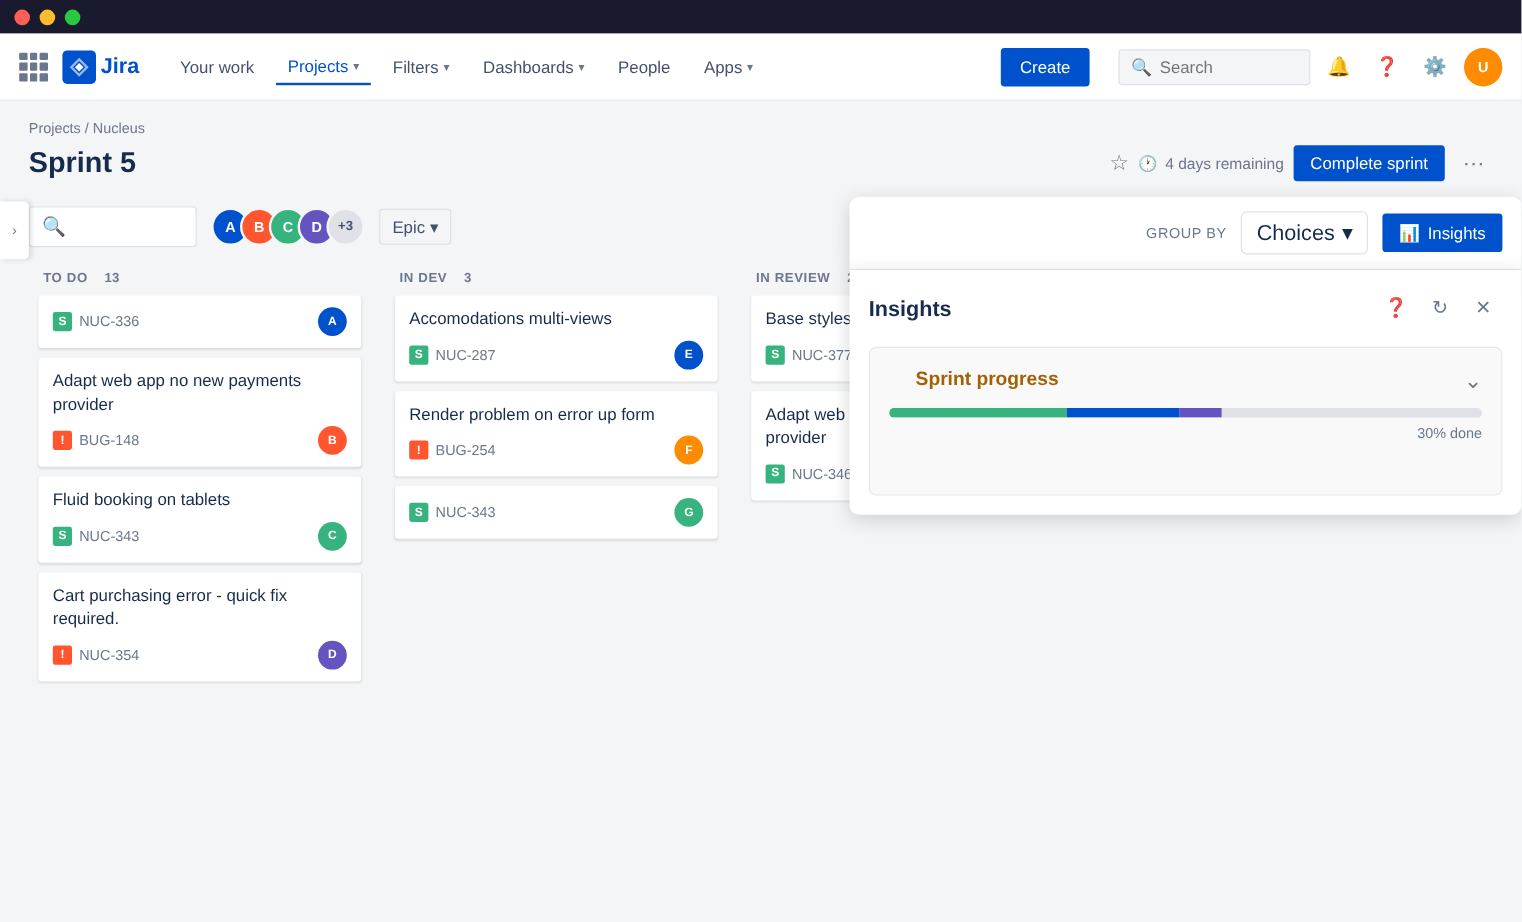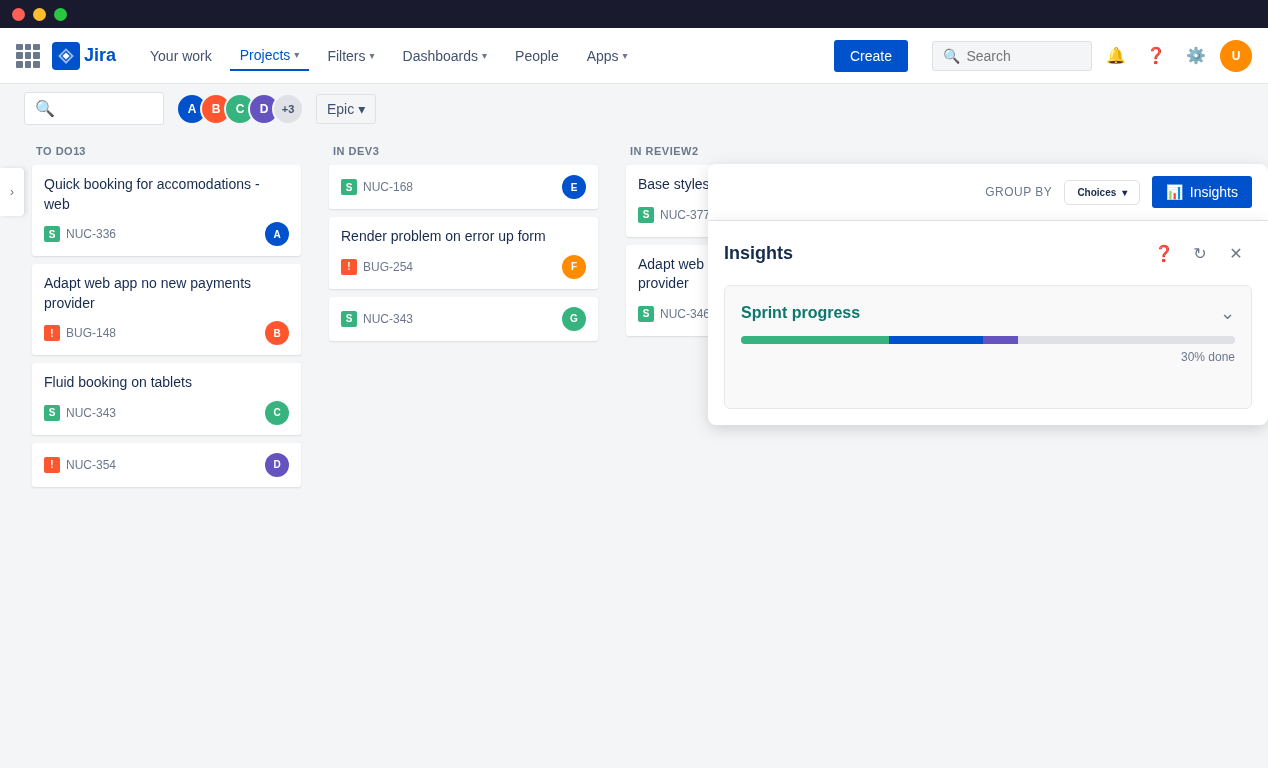--- a/index.html
+++ b/index.html
@@ -233,21 +233,21 @@
     }
     .column {
       width: 285px;
       min-width: 285px;
       background: #f4f5f7;
       border-radius: 3px;
       display: flex;
       flex-direction: column;
     }
     .column-header {
-      display: flex; align-items: flex-end; gap: 0;
+      display: flex; align-items: flex-end; gap: 14px;
       padding: 12px 12px 8px;
     }
     .column-title {
       font-size: 11px;
       font-weight: 700;
       color: #6b778c;
       text-transform: uppercase;
       letter-spacing: 0.5px;
     }
     .column-count {
@@ -321,22 +321,22 @@
       font-weight: 500;
       text-transform: uppercase;
       letter-spacing: 0.5px;
     }
     .choices-btn {
       display: flex; align-items: center; gap: 6px;
       background: white;
       border: 1px solid #dfe1e6;
       border-radius: 5px;
       padding: 6px 12px;
-      font-size: 10px;
-      font-weight: 700;
+      font-size: 18px;
+      font-weight: 400;
       color: #172b4d;
       cursor: pointer;
     }
     .insights-tab-btn {
       display: flex; align-items: center; gap: 6px;
       background: #0052cc;
       border: none;
       border-radius: 3px;
       padding: 8px 14px;
       font-size: 14px;
@@ -382,21 +382,22 @@
       padding: 16px;
       border: 1px solid #e8e8e8;
     }
     .sprint-progress-header {
       display: flex; align-items: center; justify-content: space-between;
       margin-bottom: 12px;
     }
     .sprint-progress-title {
       font-size: 16px;
       font-weight: 600;
-      color: #0f766e;
+      color: #a16207;
+      margin-left: 22px;
     }
     .sprint-progress-expand {
       font-size: 18px; color: #6b778c; cursor: pointer;
       background: none; border: none;
     }
     .progress-bar-container {
       height: 8px;
       background: #dfe1e6;
       border-radius: 4px;
       overflow: hidden;
@@ -497,20 +498,39 @@
   <button class="nav-icon-btn">⚙️</button>
   <div class="avatar-placeholder" style="background:#ff8b00; width:32px; height:32px; font-size:12px; font-weight:600; color:white;">U</div>
 </nav>
 
 <div class="main">
 
   <div class="sidebar-toggle">
     <span style="color:#6b778c; font-size:12px;">›</span>
   </div>
 
+  <div class="page-header">
+    <div class="breadcrumb">
+      <a>Projects</a>
+      <span> / </span>
+      <a>Nucleus</a>
+    </div>
+    <div class="page-title-row">
+      <h1 class="page-title">Sprint 5</h1>
+      <div class="page-actions">
+        <button class="star-btn">☆</button>
+        <div class="time-badge">
+          <span>🕐</span>
+          <span>4 days remaining</span>
+        </div>
+        <button class="complete-sprint-btn">Complete sprint</button>
+        <button class="more-btn">···</button>
+      </div>
+    </div>
+  </div>
 
   <div class="board-controls">
     <div class="board-search">
       <span style="color:#6b778c;">🔍</span>
       <input type="text" style="border: none; outline: none; font-size: 14px; color: rgb(66, 82, 110); width: 80px;">
     </div>
 
     <div class="avatar-stack">
       <div class="avatar-placeholder" style="background:#0052cc; border:2px solid #f4f5f7;">A</div>
       <div class="avatar-placeholder" style="background:#ff5630; margin-left:-8px; border:2px solid #f4f5f7;">B</div>
@@ -527,21 +547,20 @@
 
   <div class="board">
 
     <div class="column">
       <div class="column-header">
         <span class="column-title">TO DO</span>
         <span class="column-count">13</span>
       </div>
       <div class="column-body">
         <div class="card">
-          <div class="card-title">Quick booking for accomodations - web</div>
           <div class="card-footer">
             <div class="card-meta">
               <div class="issue-icon issue-story">S</div>
               <span class="issue-id">NUC-336</span>
             </div>
             <div class="avatar-placeholder" style="background:#0052cc; width:24px; height:24px; font-size:10px;">A</div>
           </div>
         </div>
         <div class="card">
           <div class="card-title">Adapt web app no new payments provider</div>
@@ -557,42 +576,44 @@
           <div class="card-title">Fluid booking on tablets</div>
           <div class="card-footer">
             <div class="card-meta">
               <div class="issue-icon issue-story">S</div>
               <span class="issue-id">NUC-343</span>
             </div>
             <div class="avatar-placeholder" style="background:#36b37e; width:24px; height:24px; font-size:10px;">C</div>
           </div>
         </div>
         <div class="card">
+          <div class="card-title">Cart purchasing error - quick fix required.</div>
           <div class="card-footer">
             <div class="card-meta">
               <div class="issue-icon issue-bug">!</div>
               <span class="issue-id">NUC-354</span>
             </div>
             <div class="avatar-placeholder" style="background:#6554c0; width:24px; height:24px; font-size:10px;">D</div>
           </div>
         </div>
       </div>
     </div>
 
     <div class="column">
       <div class="column-header">
         <span class="column-title">IN DEV</span>
         <span class="column-count">3</span>
       </div>
       <div class="column-body">
         <div class="card">
+          <div class="card-title">Accomodations multi-views</div>
           <div class="card-footer">
             <div class="card-meta">
               <div class="issue-icon issue-story">S</div>
-              <span class="issue-id">NUC-168</span>
+              <span class="issue-id">NUC-287</span>
             </div>
             <div class="avatar-placeholder" style="background:#0052cc; width:24px; height:24px; font-size:10px;">E</div>
           </div>
         </div>
         <div class="card">
           <div class="card-title">Render problem on error up form</div>
           <div class="card-footer">
             <div class="card-meta">
               <div class="issue-icon issue-bug">!</div>
               <span class="issue-id">BUG-254</span>

